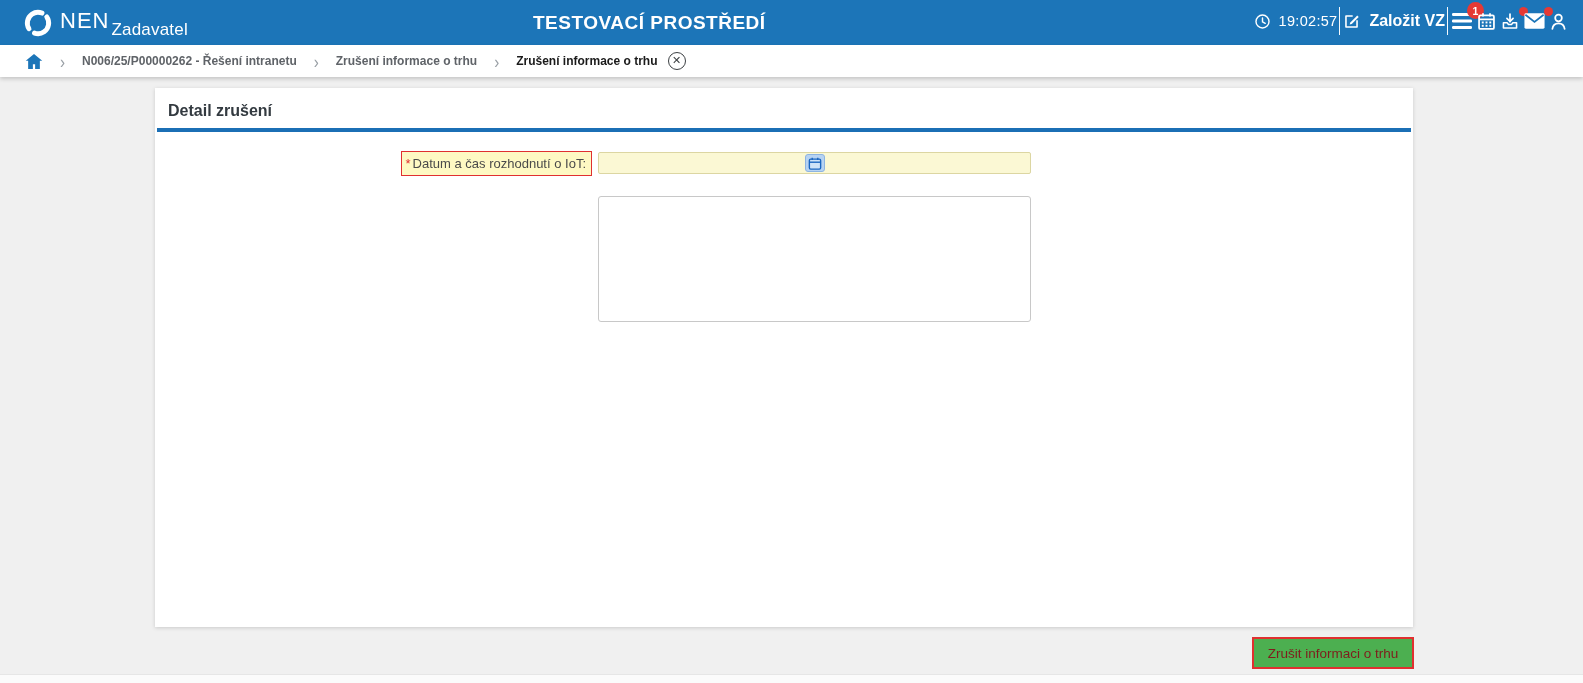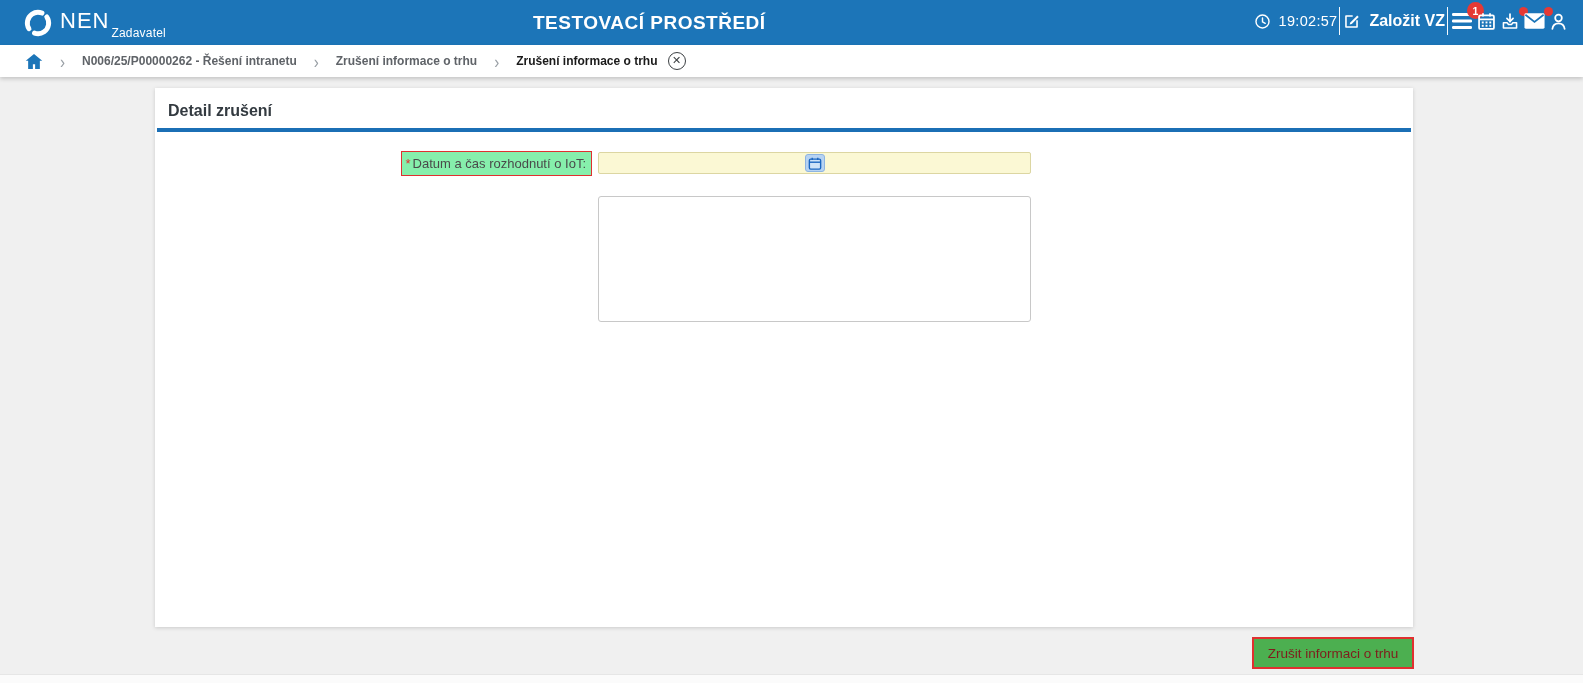--- a/index.html
+++ b/index.html
@@ -17,21 +17,21 @@
   }
   .logo-group {
     position: absolute; left: 22px; top: 0; height: 45px;
     display: flex; align-items: center; cursor: pointer;
   }
   .logo-mark { width: 32px; height: 32px; margin-right: 6px; }
   .brand-name {
     font-size: 22px; font-weight: normal; letter-spacing: 1px; margin-top: -4px;
   }
   .brand-sub {
-    font-size: 12px; font-weight: 400; align-self: flex-end;
+    font-size: 17px; font-weight: 400; align-self: flex-end;
     margin: 0 0 5px 2px; letter-spacing: .2px;
   }
   .env-title {
     position: absolute; left: 533px; top: 0; height: 45px; line-height: 45px;
     font-size: 19px; font-weight: bold; letter-spacing: .5px; white-space: nowrap;
   }
   .header-right {
     position: absolute; right: 14px; top: 0; height: 42px;
     display: flex; align-items: center; gap: 2px; text-align: right;
   }
@@ -84,21 +84,21 @@
   .panel-rule {
     position: absolute; left: 2px; right: 2px; top: 40px; height: 4px;
     background: #1b6fb5;
   }
   .form-label-row { position: absolute; width: 437px; left: 0; text-align: right; }
   .row-1 { top: 63px; }
   .row-2 { top: 112px; }
   .field-label { font-size: 13px; color: #4a4a4a; }
   .required-box {
     display: inline-block; border: 1px solid #e03030; padding: 2px 5px 3px 4px;
-    background: #86efac;
+    background: #fef9c3;
   }
   .req-star { color: #e03030; font-weight: 400; margin-right: 2px; }
   .datetime-input {
     position: absolute; left: 443px; top: 64px; width: 433px; height: 22px;
     background: #fbf8d4; border: 1px solid #dcd6a2; border-radius: 2px;
     cursor: text; display: flex; align-items: center; justify-content: center;
   }
   .cal-chip {
     width: 20px; height: 18px; background: #b7d3f2; border: 1px solid #8db4e2;
     border-radius: 3px; display: flex; align-items: center; justify-content: center;

